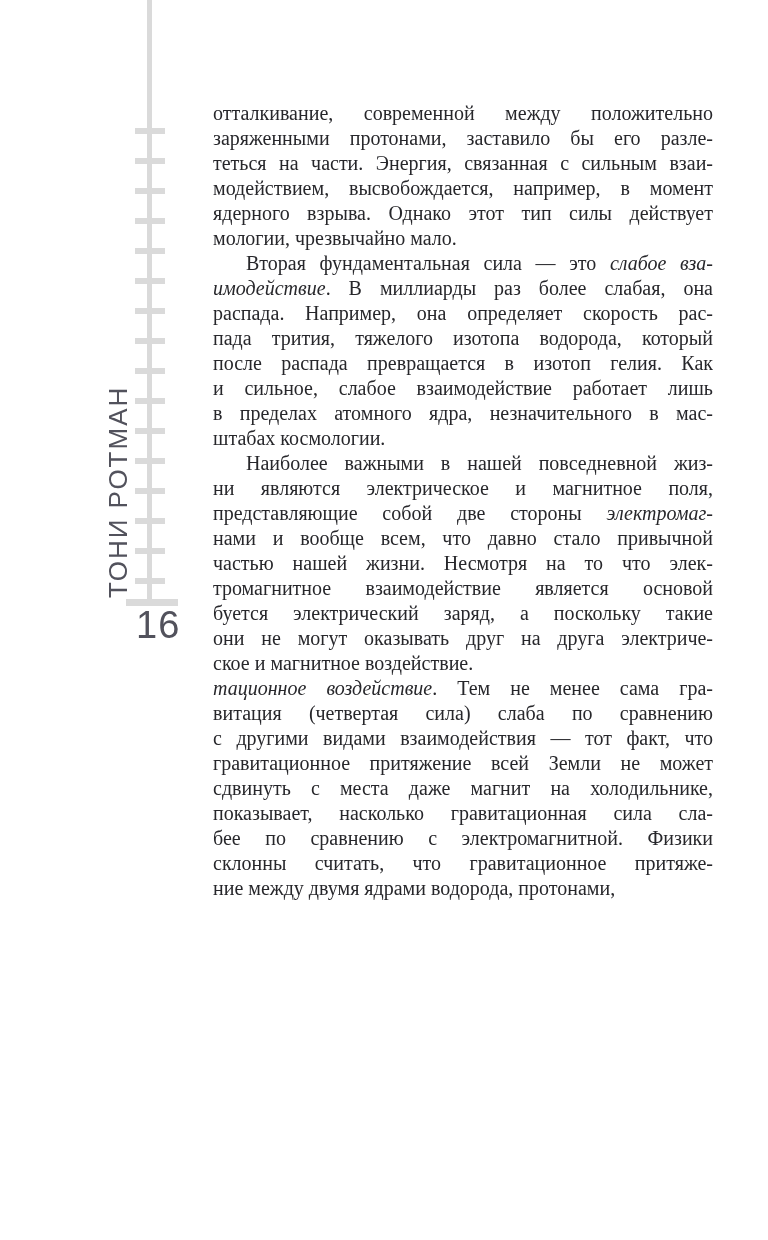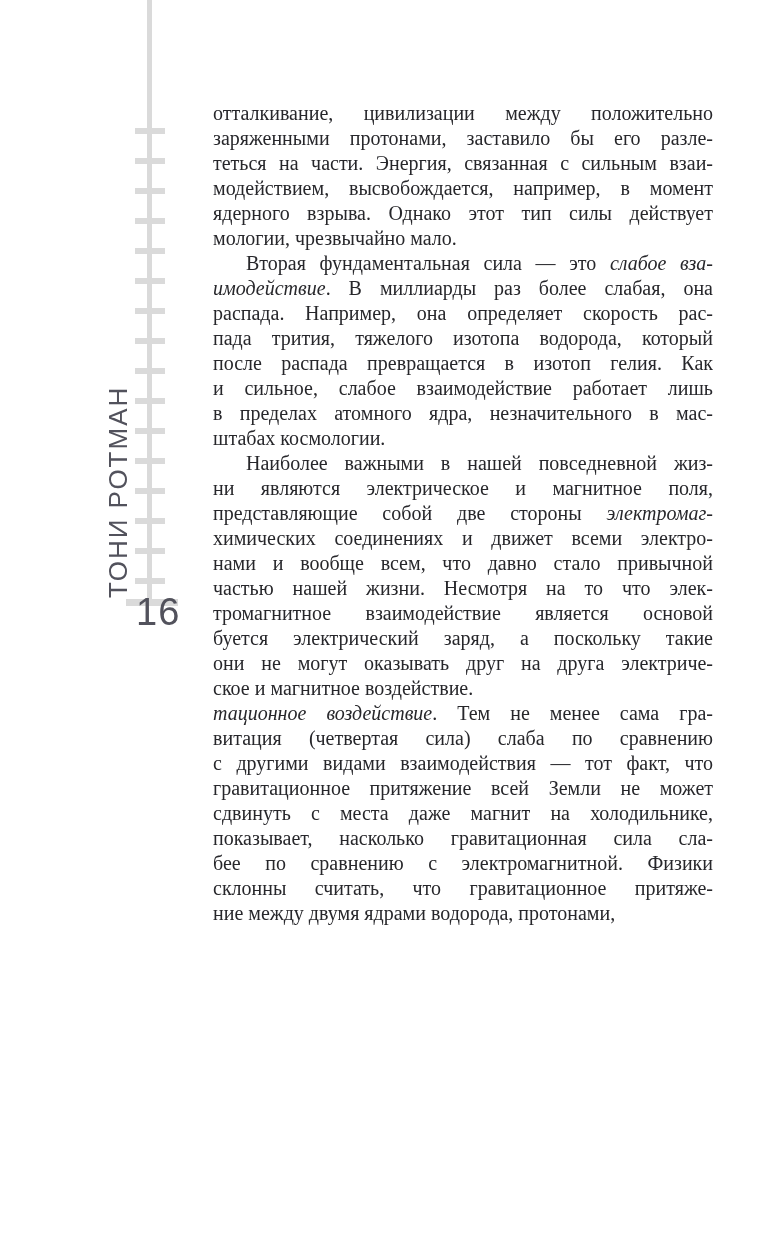--- a/index.html
+++ b/index.html
@@ -17,21 +17,21 @@
   .rule-cap{position:absolute;left:126px;top:599px;width:52px;height:7px;background:#dadada;}
   
   .vtitle{
     position:absolute;left:103px;top:598px;
     transform:rotate(-90deg);transform-origin:0 0;
     font-family:"Liberation Sans", sans-serif;
     font-weight:300;font-size:26px;letter-spacing:2px;
     color:#52525c;white-space:nowrap;
   }
   .pagenum{
-    position:absolute;left:136px;top:591px;
+    position:absolute;left:136px;top:604px;
     font-family:"Liberation Sans", sans-serif;
     font-weight:300;font-size:38px;letter-spacing:1px;
     color:#52525c;
   }
   
   .textcol{
     position:absolute;left:213px;top:101px;width:500px;
     font-size:20px;line-height:25px;color:#27272b;
   }
   .para{margin:0;}
@@ -65,42 +65,41 @@
       <div class="rule-tick" style="top: 488px; background: rgb(218, 218, 218);"></div>
       <div class="rule-tick" style="top: 518px; background: rgb(218, 218, 218);"></div>
       <div class="rule-tick" style="top: 548px; background: rgb(218, 218, 218);"></div>
       <div class="rule-tick" style="top: 578px; background: rgb(218, 218, 218);"></div>
     </div>
   <div class="rule-cap"></div>
   <div class="vtitle">ТОНИ РОТМАН</div>
   <div class="pagenum">16</div>
   <div class="textcol">
       <div class="para">
-        <div class="bline"><span class="run">отталкивание, цивилизации между положительно</span></div>
+        <div class="bline"><span class="run">отталкивание, современной между положительно</span></div>
         <div class="bline"><span class="run">заряженными протонами, заставило бы его разле-</span></div>
         <div class="bline"><span class="run">теться на части. Энергия, связанная с сильным взаи-</span></div>
         <div class="bline"><span class="run">модействием, высвобождается, например, в момент</span></div>
         <div class="bline"><span class="run">ядерного взрыва. Однако этот тип силы действует</span></div>
         <div class="bline last"><span class="run">мологии, чрезвычайно мало.</span></div>
       </div>
       <div class="para">
         <div class="bline first-indented"><span class="run">Вторая фундаментальная сила — это </span><span class="run run-i">слабое вза-</span></div>
         <div class="bline"><span class="run run-i">имодействие</span><span class="run">. В миллиарды раз более слабая, она</span></div>
         <div class="bline"><span class="run">распада. Например, она определяет скорость рас-</span></div>
         <div class="bline"><span class="run">пада трития, тяжелого изотопа водорода, который</span></div>
         <div class="bline"><span class="run">после распада превращается в изотоп гелия. Как</span></div>
         <div class="bline"><span class="run">и сильное, слабое взаимодействие работает лишь</span></div>
         <div class="bline"><span class="run">в пределах атомного ядра, незначительного в мас-</span></div>
         <div class="bline last"><span class="run">штабах космологии.</span></div>
       </div>
       <div class="para">
         <div class="bline first-indented"><span class="run">Наиболее важными в нашей повседневной жиз-</span></div>
         <div class="bline"><span class="run">ни являются электрическое и магнитное поля,</span></div>
         <div class="bline"><span class="run">представляющие собой две стороны </span><span class="run run-i">электромаг-</span></div>
-        <div class="bline"><span class="run">химических соединениях и движет всеми электро-</span></div>
         <div class="bline"><span class="run">нами и вообще всем, что давно стало привычной</span></div>
         <div class="bline"><span class="run">частью нашей жизни. Несмотря на то что элек-</span></div>
         <div class="bline"><span class="run">тромагнитное взаимодействие является основой</span></div>
         <div class="bline"><span class="run">буется электрический заряд, а поскольку такие</span></div>
         <div class="bline"><span class="run">они не могут оказывать друг на друга электриче-</span></div>
         <div class="bline last"><span class="run">ское и магнитное воздействие.</span></div>
       </div>
       <div class="para">
         <div class="bline"><span class="run run-i">тационное воздействие</span><span class="run">. Тем не менее сама гра-</span></div>
         <div class="bline"><span class="run">витация (четвертая сила) слаба по сравнению</span></div>

